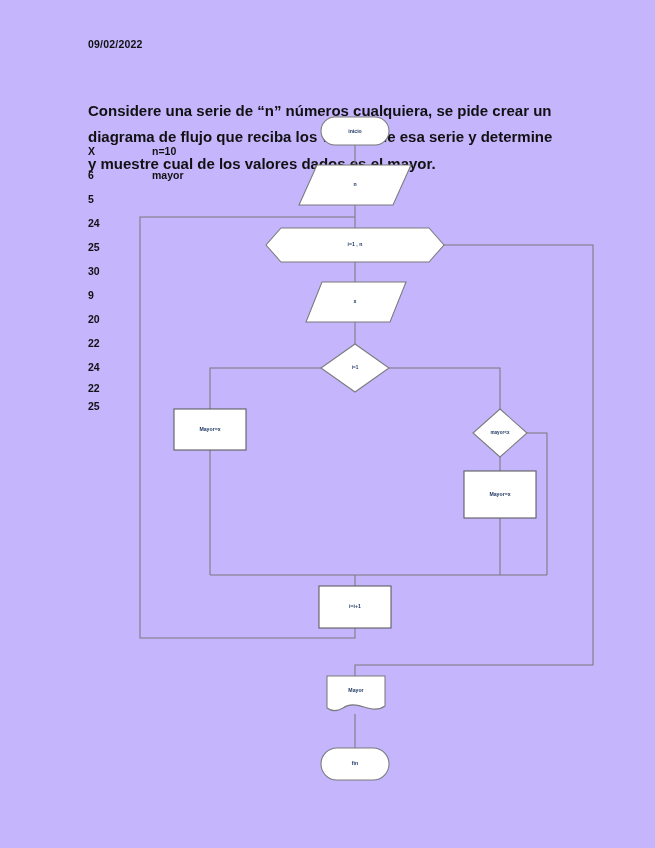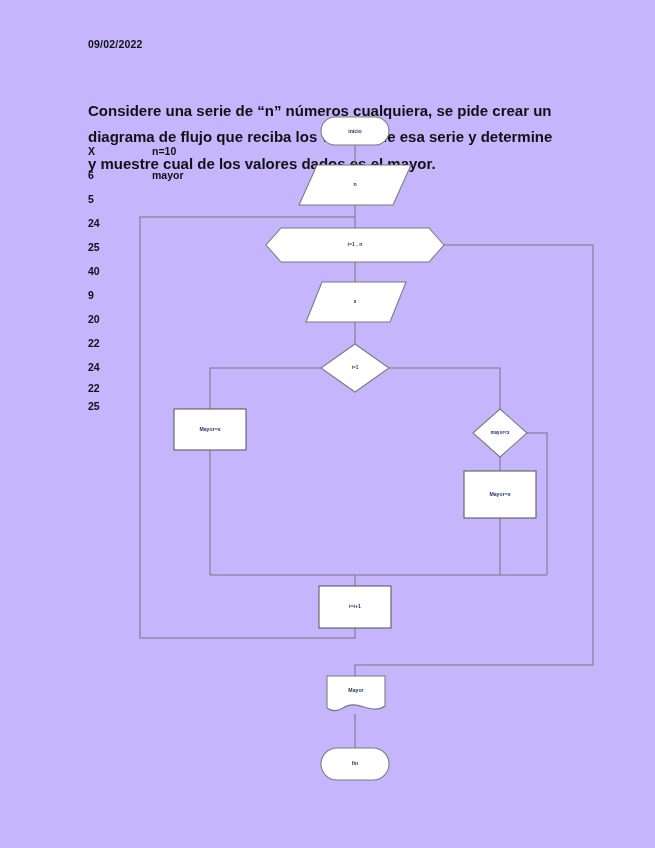--- a/index.html
+++ b/index.html
@@ -110,21 +110,21 @@
   <div class="date-line">09/02/2022</div>
 
   <div class="intro">Considere una serie de “n” números cualquiera, se pide crear un diagrama de flujo que reciba los valores de esa serie y determine y muestre cual de los valores dados es el mayor.</div>
 
   <div class="datacol">
     <div class="cell">X</div>
     <div class="cell">6</div>
     <div class="cell">5</div>
     <div class="cell">24</div>
     <div class="cell">25</div>
-    <div class="cell">40</div>
+    <div class="cell">30</div>
     <div class="cell">9</div>
     <div class="cell">20</div>
     <div class="cell">22</div>
     <div class="cell">24</div>
     <div class="cell tight">22</div>
     <div class="cell tight">25</div>
   </div>
 
   <div class="aux">
     <div class="cell">n=10</div>

